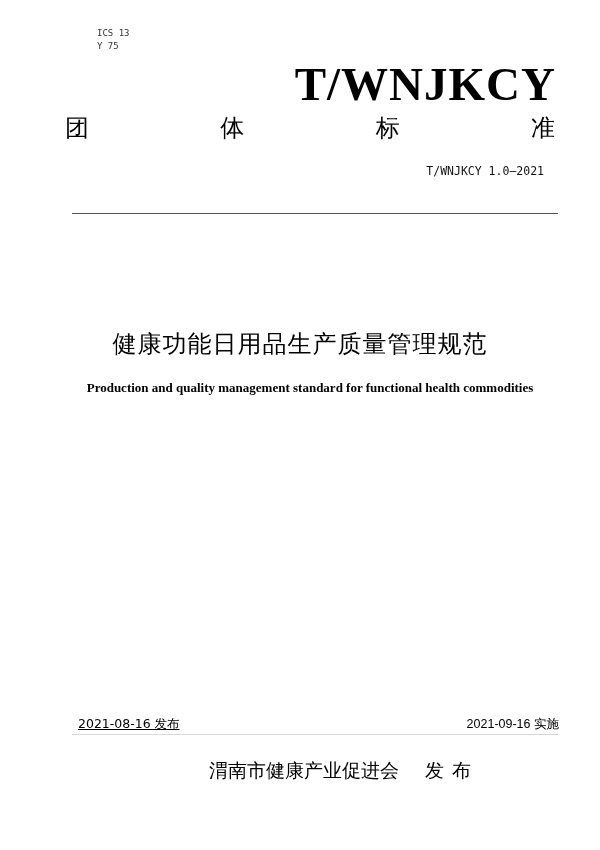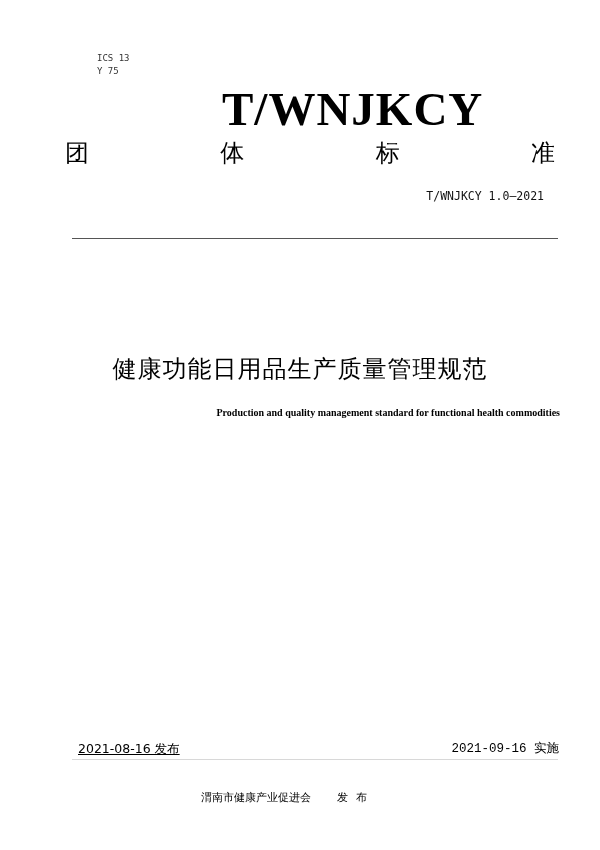--- a/index.html
+++ b/index.html
@@ -1,28 +1,28 @@
 <!DOCTYPE html>
 <html><head>
 <meta charset="utf-8">
 <style>
   html, body { margin: 0; padding: 0; background: #ffffff; }
   body { width: 600px; height: 850px; position: relative; overflow: hidden; color: #000; }
-  .abs { position: absolute; margin-top: 25px; }
+  .abs { position: absolute; }
   .ics { left: 97px; top: 27px; font-family: "DejaVu Sans Mono", monospace; font-size: 9px; line-height: 13px; color: #333; }
-  .logo { left: 222px; top: 58px; width: 334px; text-align: left; font-family: "Liberation Serif", serif; font-weight: bold; font-size: 47px; letter-spacing: 1px; line-height: 52px; }
+  .logo { left: 222px; top: 58px; width: 334px; text-align: right; font-family: "Liberation Serif", serif; font-weight: bold; font-size: 47px; letter-spacing: 1px; line-height: 52px; }
   .kind { left: 65px; top: 113px; width: 490px; display: flex; justify-content: space-between; font-family: "DejaVu Sans", sans-serif; font-size: 24px; line-height: 30px; }
   .code { left: 380px; top: 163px; width: 164px; text-align: right; font-family: "DejaVu Sans Mono", monospace; font-size: 11.5px; line-height: 16px; color: #111; }
   .rule-top { left: 72px; top: 213px; width: 486px; height: 0; border-top: 1.5px solid #555; }
   .title-cn { left: 60px; top: 329px; width: 480px; text-align: center; font-family: Liberation Sans, sans-serif; font-size: 24px; line-height: 30px; letter-spacing: 1px; }
-  .title-en { left: 60px; top: 379px; width: 500px; text-align: right; font-family: "Liberation Serif", serif; font-weight: bold; font-size: 10px; line-height: 18px; }
+  .title-en { left: 60px; top: 379px; width: 500px; text-align: center; font-family: "Liberation Serif", serif; font-weight: bold; font-size: 13px; line-height: 18px; }
   .date-l { left: 78px; top: 715px; font-family: "DejaVu Sans", sans-serif; font-size: 12.5px; line-height: 18px; text-decoration: underline; }
-  .date-r { right: 41px; top: 715px; font-family: Liberation Mono, monospace; font-size: 12.5px; line-height: 18px; }
+  .date-r { right: 41px; top: 715px; font-family: Liberation Sans, sans-serif; font-size: 12.5px; line-height: 18px; }
   .rule-bottom { left: 72px; top: 734px; width: 486px; height: 0; border-top: 1px solid #d8d8d8; }
-  .issuer { left: 201px; top: 763px; font-family: Liberation Sans, sans-serif; font-size: 11px; line-height: 18px; }
+  .issuer { left: 209px; top: 763px; font-family: Liberation Mono, monospace; font-size: 19px; line-height: 18px; }
   .issuer .gap { display: inline-block; width: 26px; }
   .issuer .spaced { letter-spacing: 8px; }
 </style>
 </head>
 <body>
 
 <div class="abs ics">
   <div>ICS  13</div>
   <div>Y 75</div>
 </div>

